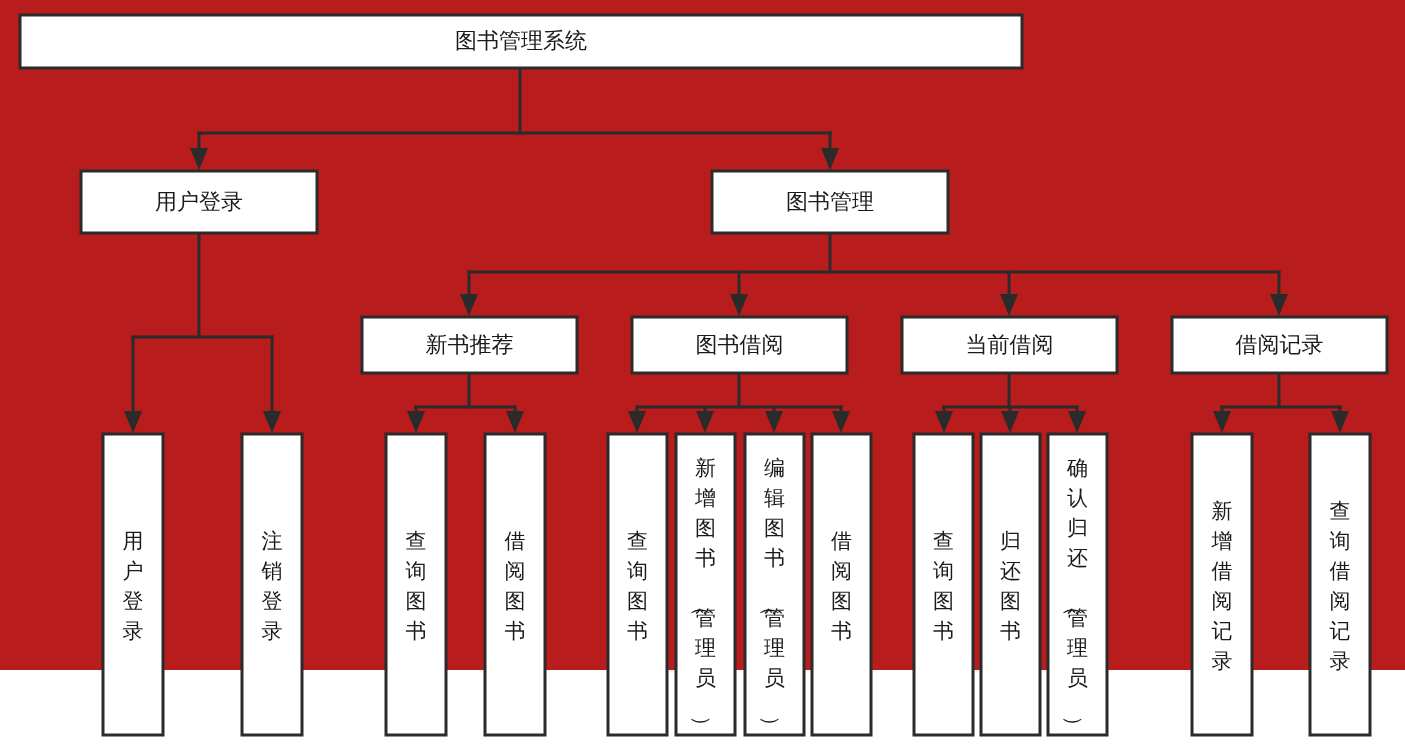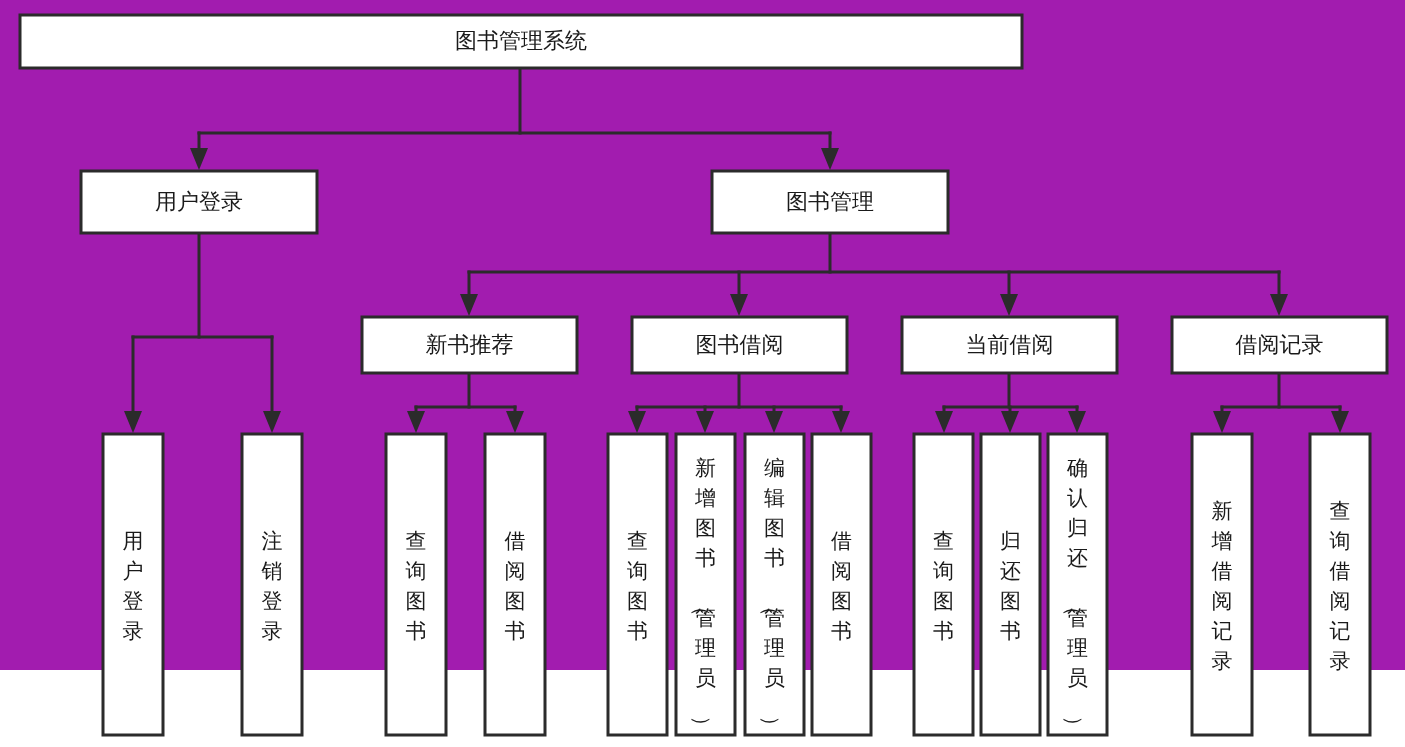--- a/index.html
+++ b/index.html
@@ -10,21 +10,21 @@
   body {
     width: 1405px;
     height: 747px;
     font-family: "Liberation Sans", "DejaVu Sans", sans-serif;
     overflow: hidden;
   }
   #diagram-root {
     position: relative;
     width: 1405px;
     height: 670px;
-    background: #a21caf;
+    background: #b91c1c;
   }
   svg#tree-svg {
     position: absolute;
     left: 0;
     top: 0;
     width: 1405px;
     height: 747px;
     display: block;
   }
   .node-box {

